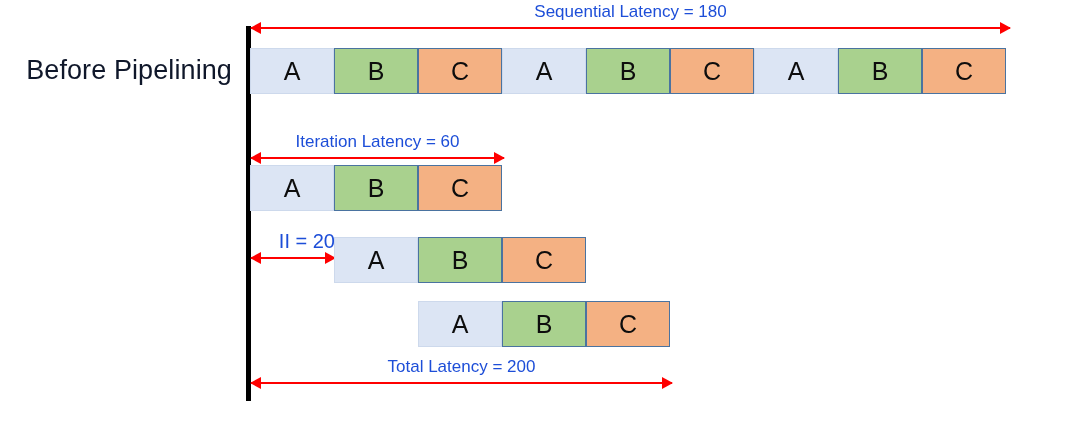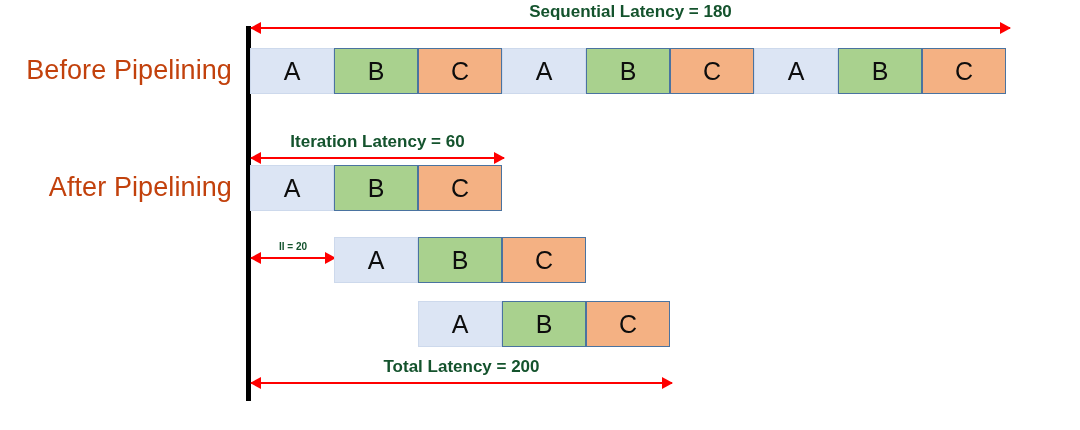--- a/index.html
+++ b/index.html
@@ -23,21 +23,21 @@
   .axis {
     position: absolute;
     background: #000000;
   }
 
   
   .row-label {
     position: absolute;
     font-size: 27px;
     font-weight: 400;
-    color: #c2410c;
+    color: #0f172a;
     text-align: right;
     white-space: nowrap;
     letter-spacing: .1px;
   }
 
   
   .stage-row {
     position: absolute;
     display: flex;
     height: 46px;
@@ -95,27 +95,27 @@
     right: -1px;
     border-left: 11px solid #ff0000;
   }
   .measure .caption {
     position: absolute;
     bottom: 7px;
     left: 0;
     width: 100%;
     text-align: center;
     font-size: 17px;
-    color: #14532d;
+    color: #1d4ed8;
     white-space: nowrap;
     line-height: 1.1;
-    font-weight: bold;
   }
   .measure .caption.small {
-    font-size: 10px;
+    font-size: 20px;
+    text-align: right;
   }
 </style>
 </head>
 <body>
 
 <div id="canvas">
 
   <div class="axis" style="left:246px; top:26px; width:5px; height:375px;"></div>
 
   <div class="measure" style="left:251px; top:27px; width:759px;">
@@ -139,21 +139,20 @@
     <div class="stage stage-c">C</div>
   </div>
 
   <div class="measure" style="left:251px; top:157px; width:253px;">
     <div class="bar"></div>
     <div class="head left"></div>
     <div class="head right"></div>
     <div class="caption">Iteration Latency = 60</div>
   </div>
 
-  <div class="row-label" style="left:0px; top:172px; width:232px;">After Pipelining</div>
 
   <div class="stage-row" style="left:250px; top:165px;">
     <div class="stage stage-a">A</div>
     <div class="stage stage-b">B</div>
     <div class="stage stage-c">C</div>
   </div>
 
   <div class="measure" style="left:251px; top:257px; width:84px;">
     <div class="bar"></div>
     <div class="head left"></div>

